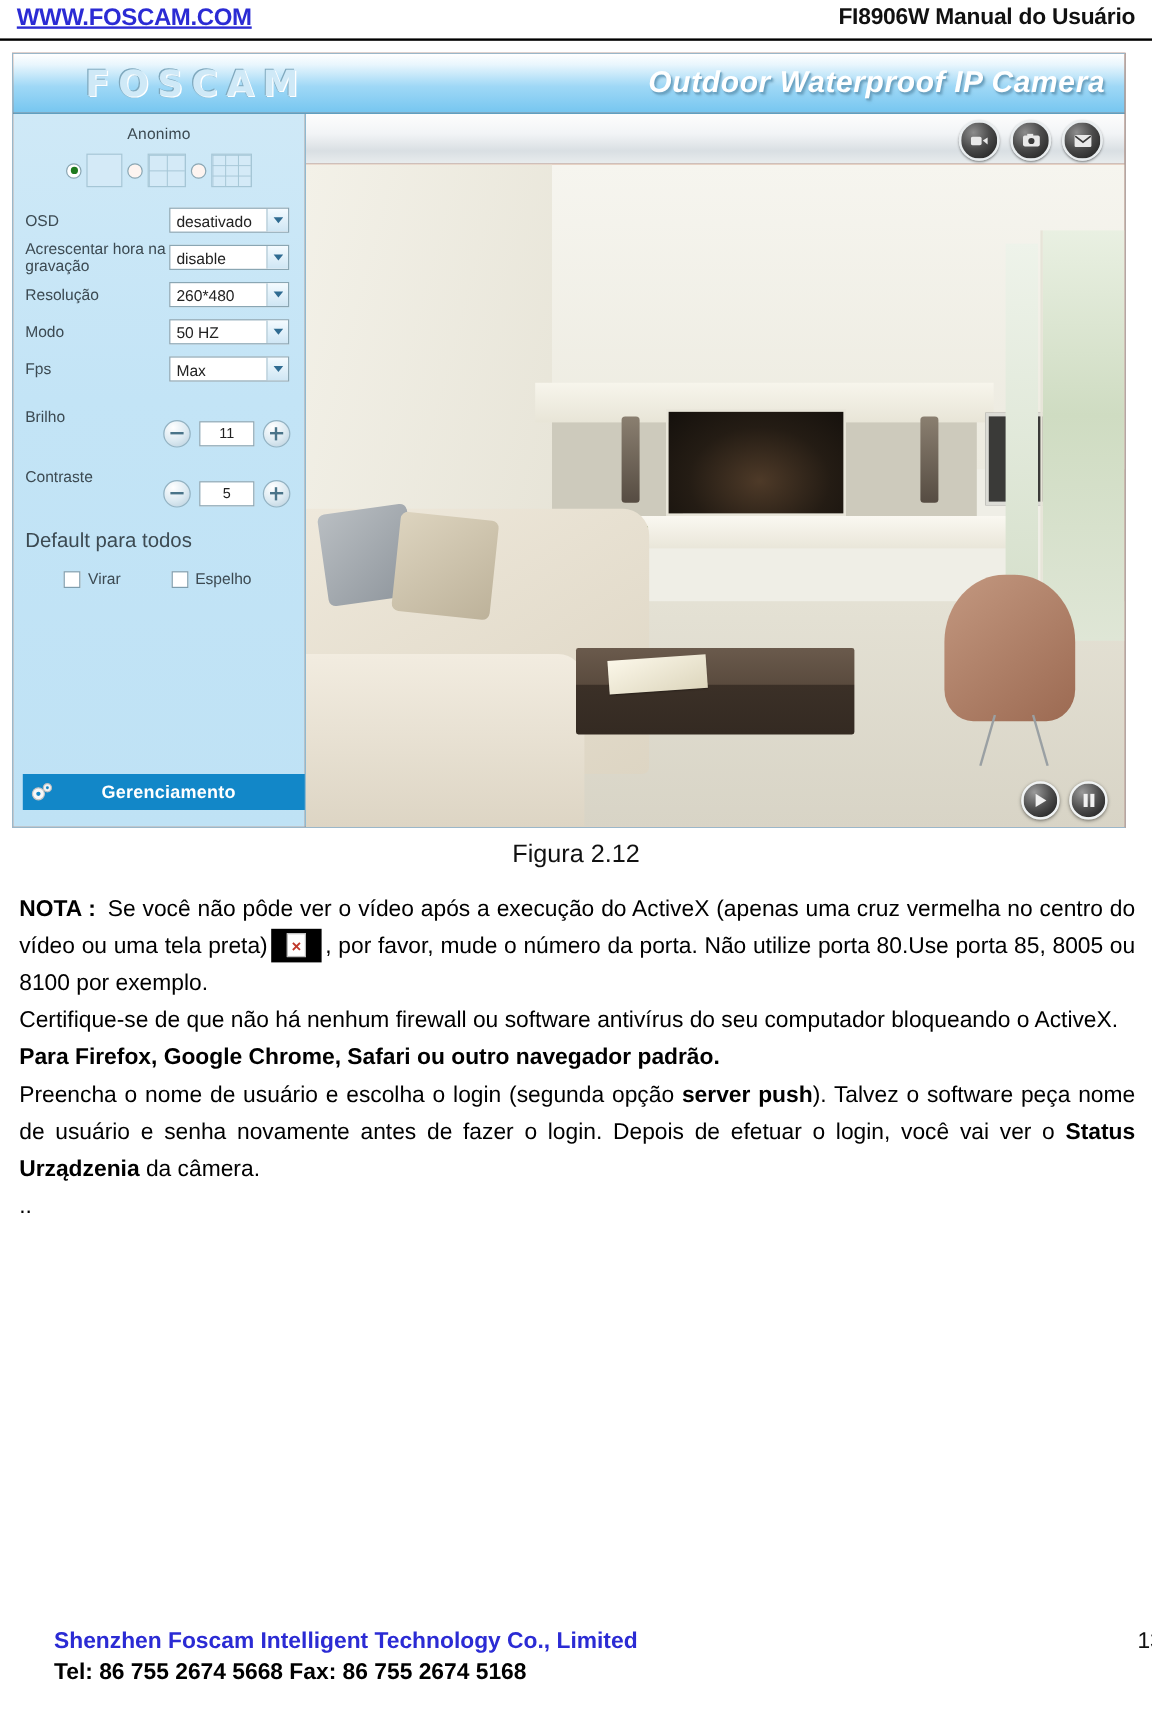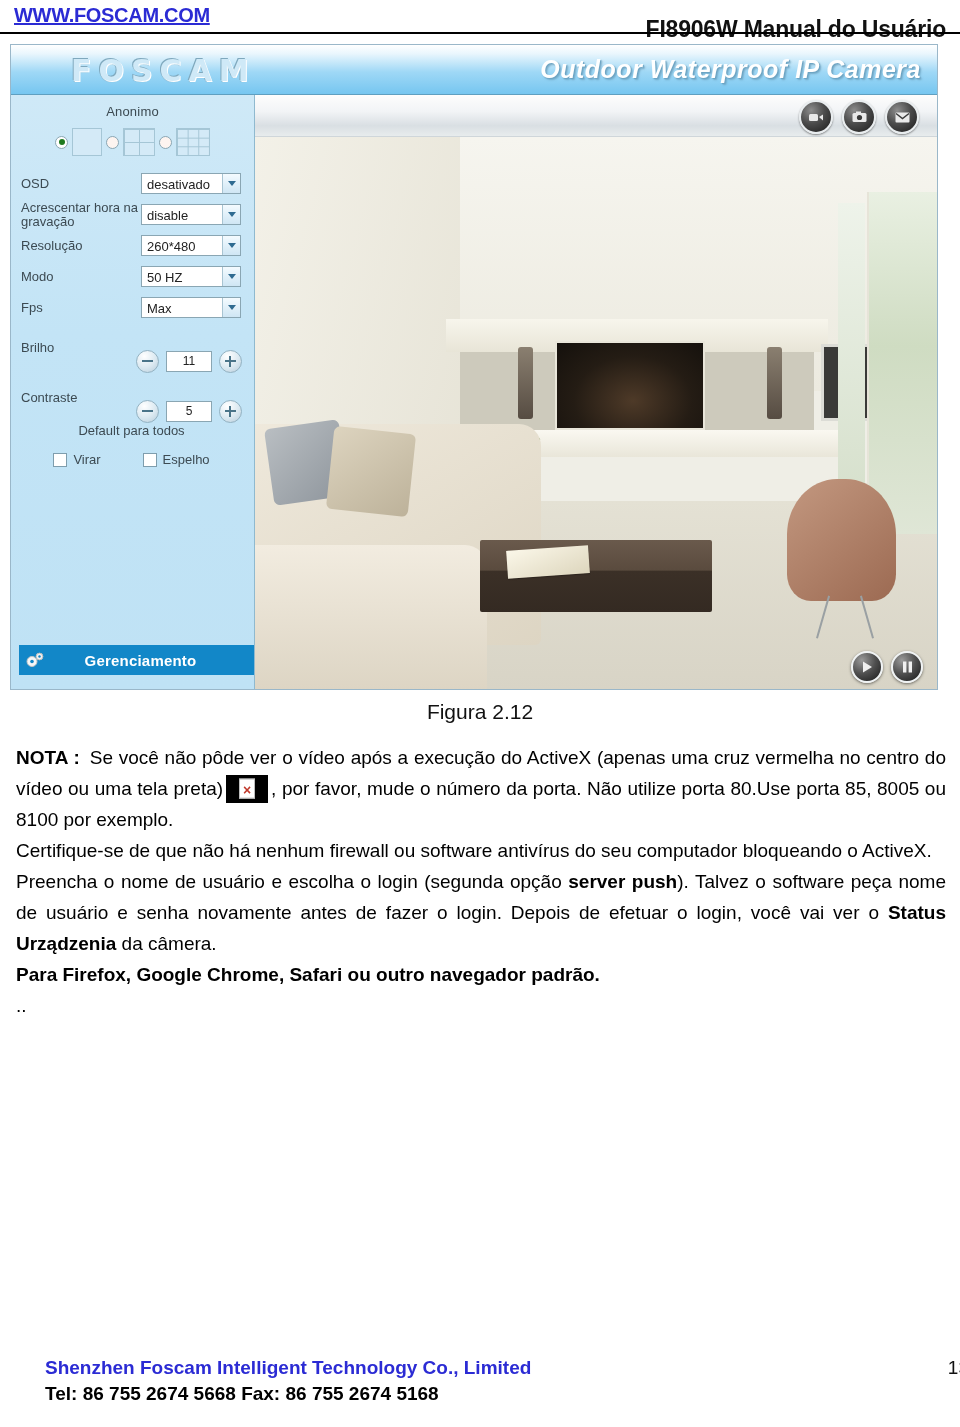--- a/index.html
+++ b/index.html
@@ -7,21 +7,21 @@
     width:960px;height:1427px;background:#ffffff;
     font-family:"Liberation Sans",sans-serif;
     position:relative;overflow:hidden;
   }
   .page{position:relative;width:960px;height:1427px;}
 
   
   .hdr{position:absolute;left:0;top:0;width:960px;height:36px;}
   .hdr-left{position:absolute;left:14px;top:4px;font-size:20px;font-weight:bold;
     color:#2b2bd4;text-decoration:underline;letter-spacing:-.3px;}
-  .hdr-right{position:absolute;right:14px;top:16px;font-size:23px;font-weight:bold;
+  .hdr-right{position:absolute;right:14px;top:4px;font-size:19px;font-weight:bold;
     color:#111;letter-spacing:-.2px;}
   .hdr-rule{position:absolute;left:0;top:32px;width:960px;height:2px;background:#000;}
 
   
   .shot{position:absolute;left:10px;top:44px;width:928px;height:646px;
     background:#c2410c;border:1px solid #9ab7c9;box-sizing:border-box;}
   .shot-top{position:absolute;left:0;top:0;width:100%;height:50px;
     background:linear-gradient(to bottom,#ffffff 0%,#e9f6fd 18%,#9fd8f6 55%,#76c6f0 100%);
     border-bottom:1px solid #5f9fc0;box-sizing:border-box;}
   .brand{position:absolute;left:60px;top:8px;font-size:30px;font-weight:bold;
@@ -74,21 +74,21 @@
   .sel .arw::after{content:"";border-left:4px solid transparent;border-right:4px solid transparent;
     border-top:5px solid #2f6b91;}
   .spin{display:flex;align-items:center;gap:7px;margin-top:27px;}
   .cbtn{width:21px;height:21px;border-radius:50%;
     background:radial-gradient(circle at 35% 25%,#ffffff,#dbe9f1 55%,#b7cddb 100%);
     border:1px solid #93b2c2;position:relative;}
   .cbtn::before{content:"";position:absolute;left:5px;top:9px;width:11px;height:2px;background:#4a7489;}
   .cbtn.plus::after{content:"";position:absolute;left:9px;top:5px;width:2px;height:11px;background:#4a7489;}
   .num{width:44px;height:19px;background:#fff;border:1px solid #8aa6b3;
     font-size:12px;text-align:center;line-height:18px;color:#222;}
-  .defall{text-align:center;font-size:13px;color:#3c4a52;}
+  .defall{font-size:17px;color:#3c4a52;margin-top:18px;}
   .checks{display:flex;justify-content:center;gap:42px;margin-top:14px;}
   .chk{display:flex;align-items:center;gap:6px;font-size:13px;color:#3c4a52;}
   .box{width:12px;height:12px;background:#fff;border:1px solid #7e9dad;}
 
   .manage{position:absolute;left:8px;right:0;bottom:14px;height:30px;background:#1287c8;
     display:flex;align-items:center;}
   .manage .gears{width:34px;display:flex;align-items:center;justify-content:center;}
   .manage .mtxt{flex:1;text-align:center;color:#fff;font-size:15px;font-weight:bold;
     padding-right:26px;letter-spacing:.2px;}
 
@@ -367,24 +367,24 @@
     </div>
   </div>
 
   <div class="cap">Figura 2.12</div>
 
   <div class="body">
     <p class="p just">
       <span class="nota">NOTA :</span><span>Se você não pôde ver o vídeo após a execução do ActiveX (apenas uma cruz vermelha no centro do vídeo ou uma tela preta)</span><span class="xbox"></span><span>, por favor, mude o número da porta. Não utilize porta 80.Use porta 85, 8005 ou 8100 por exemplo.</span>
     </p>
     <p class="p just">Certifique-se de que não há nenhum firewall ou software antivírus do seu computador bloqueando o ActiveX.</p>
+    <p class="p b">Para Firefox, Google Chrome, Safari ou outro navegador padrão.</p>
     <p class="p just">
       <span>Preencha o nome de usuário e escolha o login (segunda opção </span><span class="b">server push</span><span>). Talvez o software peça nome de usuário e senha novamente antes de fazer o login. Depois de efetuar o login, você vai ver o </span><span class="b">Status Urządzenia</span><span> da câmera.</span>
     </p>
-    <p class="p b">Para Firefox, Google Chrome, Safari ou outro navegador padrão.</p>
     <p class="p">..</p>
   </div>
 
   <div class="ftr">
     <div class="f1">Shenzhen Foscam Intelligent Technology Co., Limited</div>
     <div class="f2">Tel: 86 755 2674 5668 Fax: 86 755 2674 5168</div>
     <div class="pg">13</div>
   </div>
 
 </div>

